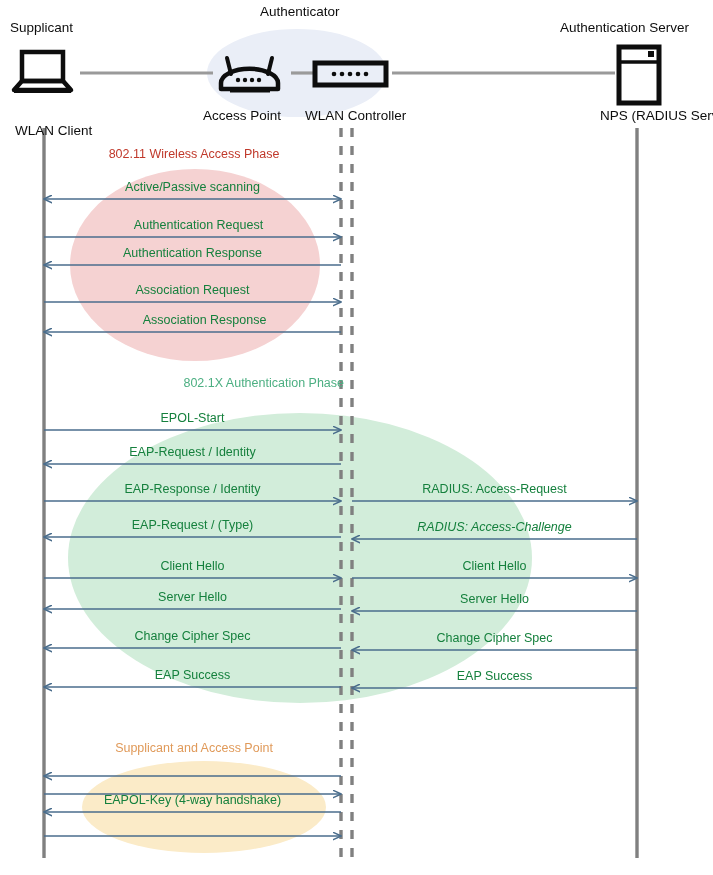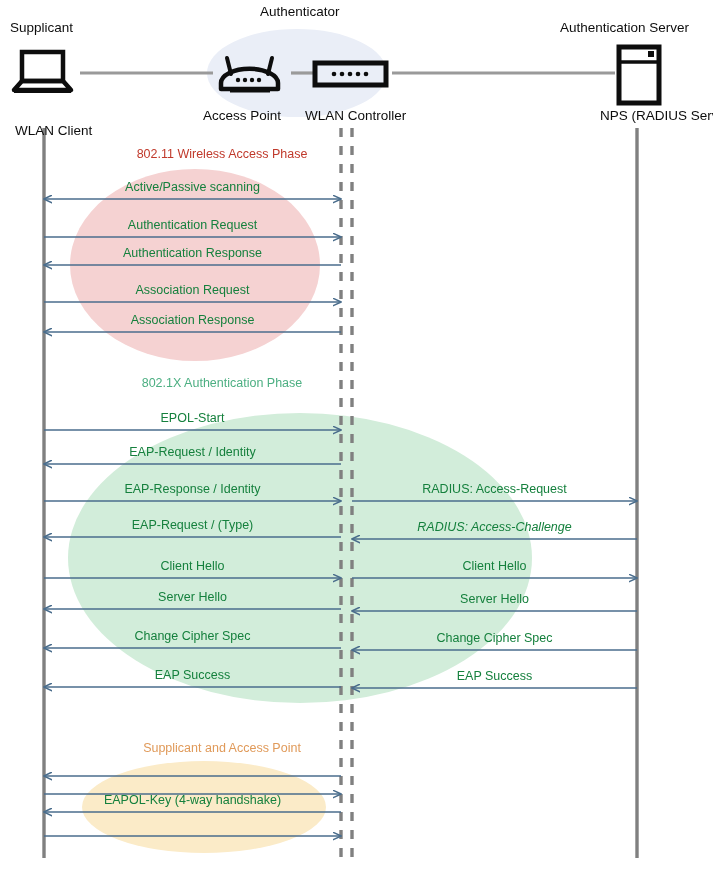--- a/index.html
+++ b/index.html
@@ -1,21 +1,21 @@
 <!DOCTYPE html>
 <html><head>
 <meta charset="utf-8">
 <style>
   html,body{margin:0;padding:0;background:#fff;}
   body{font-family:"Liberation Sans",sans-serif;}
   #canvas{position:relative;width:713px;height:875px;background:#fff;overflow:hidden;}
   .hdr-label{position:absolute;font-size:13.5px;color:#0d0d0d;white-space:nowrap;}
   .dev-label{position:absolute;font-size:13.5px;color:#0d0d0d;white-space:nowrap;}
   .msg{position:absolute;font-size:12.5px;color:#15803d;white-space:nowrap;text-align:center;}
-  .phase{position:absolute;font-size:12.5px;white-space:nowrap;text-align:center;font-weight:400;padding-left:28px;}
+  .phase{position:absolute;font-size:12.5px;white-space:nowrap;text-align:center;font-weight:400;}
   svg{position:absolute;left:0;top:0;}
 </style>
 </head>
 <body>
 
 <div id="canvas">
 
   <svg id="gfx" width="713" height="875">
     <defs>
       <marker id="ah-r" markerWidth="9" markerHeight="9" refX="8.4" refY="4.5" orient="auto" markerUnits="userSpaceOnUse">
@@ -105,29 +105,29 @@
   <div class="hdr-label" style="left:10px;top:20px;">Supplicant</div>
   <div class="hdr-label" style="left:260px;top:4px;">Authenticator</div>
   <div class="hdr-label" style="left:560px;top:20px;">Authentication Server</div>
 
   <div class="dev-label" style="left:8px;top:123px;margin-left:7px;">WLAN Client</div>
   <div class="dev-label" style="left:203px;top:108px;">Access Point</div>
   <div class="dev-label" style="left:305px;top:108px;">WLAN Controller</div>
   <div class="dev-label" style="left:561px;top:108px;margin-left:39px;">NPS (RADIUS Server)</div>
 
   <div class="phase" style="left:44px;top:147px;width:300px;color:#c0392b;">802.11 Wireless Access Phase</div>
-  <div class="phase" style="left:44px;top:376px;width:300px;color:#4caf82;">802.1X Authentication Phase</div>
+  <div class="phase" style="left:44px;top:376px;width:300px;color:#4caf82;text-align:right;">802.1X Authentication Phase</div>
   <div class="phase" style="left:44px;top:741px;width:300px;color:#e09a5a;">Supplicant and Access Point</div>
 
   <div id="labels-left">
       <div class="msg" style="left: 44px; width: 297px; top: 180px;">Active/Passive scanning</div>
-      <div class="msg" style="left: 44px; width: 297px; top: 218px;">Authentication Request</div>
+      <div class="msg" style="left: 44px; width: 297px; top: 218px; padding-left: 6px;">Authentication Request</div>
       <div class="msg" style="left: 44px; width: 297px; top: 246px;">Authentication Response</div>
       <div class="msg" style="left: 44px; width: 297px; top: 283px;">Association Request</div>
-      <div class="msg" style="left: 44px; width: 297px; top: 313px; text-align: center;">Association Response</div>
+      <div class="msg" style="left: 56px; width: 297px; top: 313px; text-align: center;">Association Response</div>
       <div class="msg" style="left: 44px; width: 297px; top: 411px;">EPOL-Start</div>
       <div class="msg" style="left: 44px; width: 297px; top: 445px;">EAP-Request / Identity</div>
       <div class="msg" style="left: 44px; width: 297px; top: 482px;">EAP-Response / Identity</div>
       <div class="msg" style="left: 44px; width: 297px; top: 518px;">EAP-Request / (Type)</div>
       <div class="msg" style="left: 44px; width: 297px; top: 559px;">Client Hello</div>
       <div class="msg" style="left: 44px; width: 297px; top: 590px;">Server Hello</div>
       <div class="msg" style="left: 44px; width: 297px; top: 629px;">Change Cipher Spec</div>
       <div class="msg" style="left: 44px; width: 297px; top: 668px;">EAP Success</div>
       <div class="msg" style="left: 44px; width: 297px; top: 793px;">EAPOL-Key (4-way handshake)</div>
     </div>

